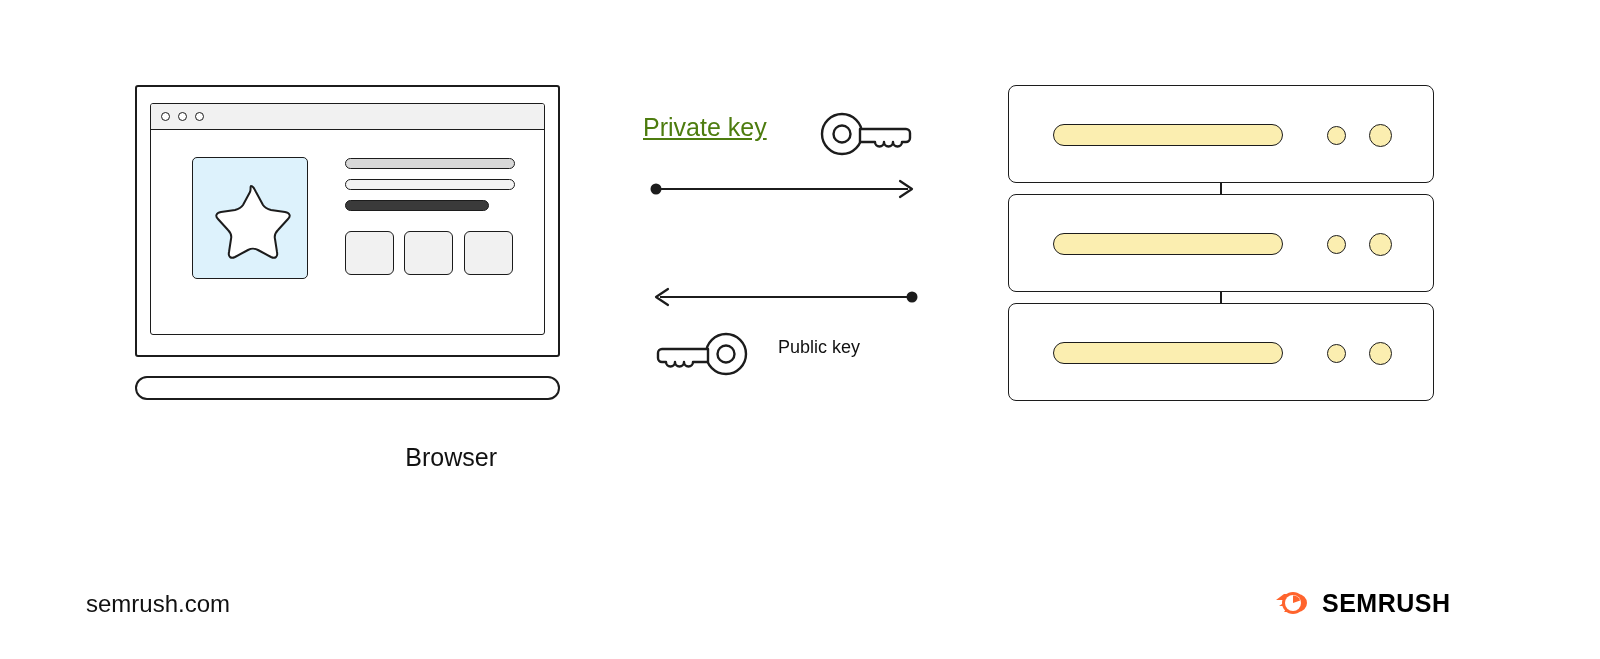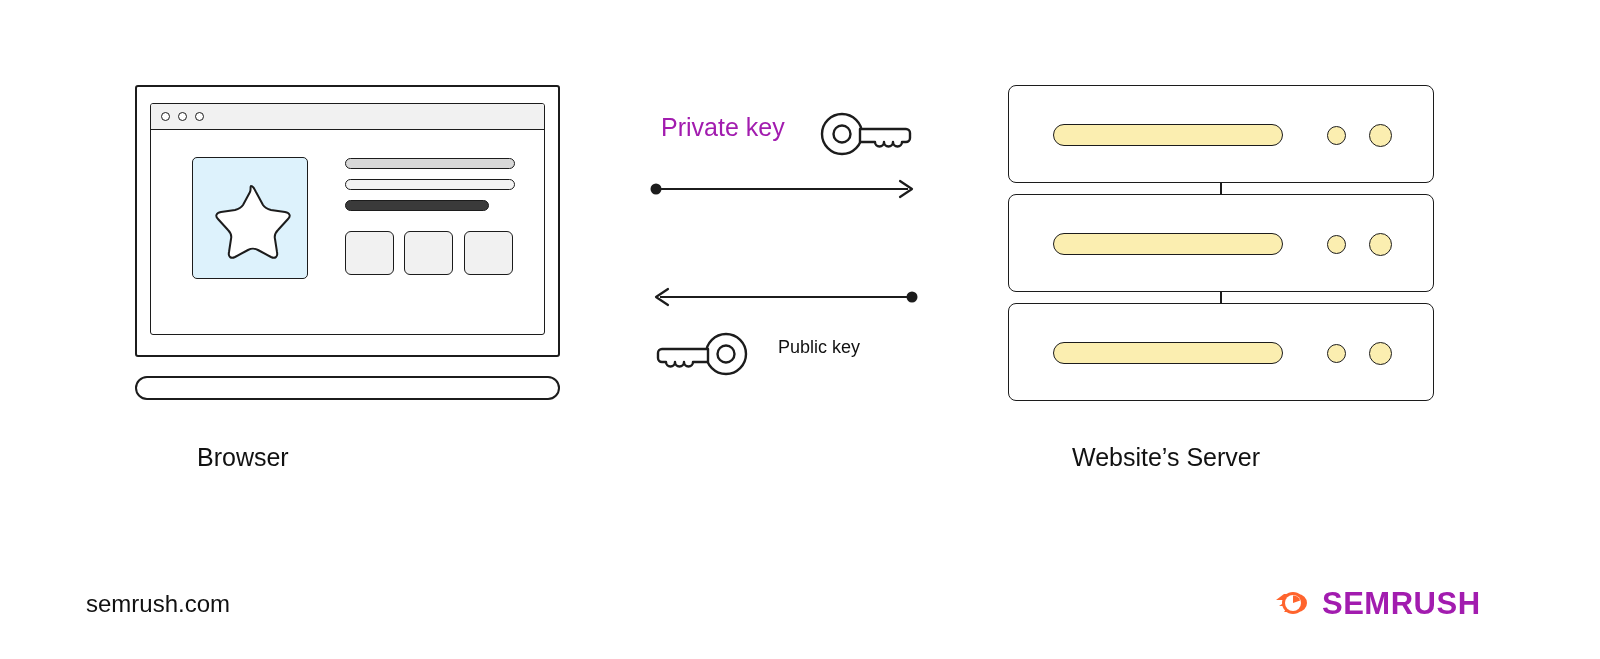--- a/index.html
+++ b/index.html
@@ -109,25 +109,26 @@
     width: 425px;
     height: 24px;
     border: 2px solid #1c1c1c;
     border-radius: 14px;
     background: #ffffff;
     box-sizing: border-box;
   }
 
   
   .label-private {
-    left: 661px;
+    left: 643px;
     top: 113px;
     font-size: 25px;
-    color: #a21caf;
+    color: #4d7c0f;
     white-space: nowrap;
+    text-decoration: underline;
   }
   .label-public {
     left: 778px;
     top: 337px;
     font-size: 18px;
     color: #111111;
     white-space: nowrap;
   }
   .key-private { left: 816px; top: 110px; width: 98px; height: 48px; }
   .key-public  { left: 654px; top: 330px; width: 98px; height: 48px; }
@@ -172,45 +173,45 @@
     width: 1.8px;
     background: #1c1c1c;
   }
   .link-1 { top: 183px; height: 11px; }
   .link-2 { top: 292px; height: 11px; }
 
   
   .caption {
     font-size: 25px;
     color: #111111;
-    text-align: left;
+    text-align: right;
     white-space: nowrap;
   }
   .caption-browser { left: 197px; top: 443px; width: 300px; }
   .caption-server  { left: 1072px; top: 443px; width: 300px; }
 
   
   .footer-url {
     left: 86px;
     top: 590px;
     font-size: 24px;
     color: #111111;
   }
   .brand {
     left: 1262px;
     top: 585px;
     display: flex;
     align-items: center;
     gap: 13px;
   }
   .brand-name {
-    font-size: 31px;
+    font-size: 25px;
     font-weight: bold;
     letter-spacing: 0.5px;
-    color: #a21caf;
+    color: #000000;
     font-family: "Liberation Sans", sans-serif;
   }
 </style>
 </head>
 <body>
 
 <div class="stage">
 
   <div class="abs laptop-screen"></div>
 
@@ -302,21 +303,20 @@
     <div class="rack-led led-b"></div>
   </div>
   <div class="abs rack-link link-2"></div>
 
   <div class="abs rack rack-3">
     <div class="rack-bar"></div>
     <div class="rack-led led-a"></div>
     <div class="rack-led led-b"></div>
   </div>
 
-  <div class="abs caption caption-server">Website’s Server</div>
 
   <div class="abs footer-url">semrush.com</div>
 
   <div class="abs brand">
     <span>
       <svg width="47" height="33" viewBox="0 0 47 33">
         <path d="M0 9 L22 9 L14 15 L26 15 L17 21 L27 21 L22 27 L36 27
                  A9 9 0 0 0 36 9 Z" fill="#ff642d"></path>
         <circle cx="31" cy="18" r="11" fill="#ff642d"></circle>
         <circle cx="31" cy="18" r="8" fill="#ffffff"></circle>

